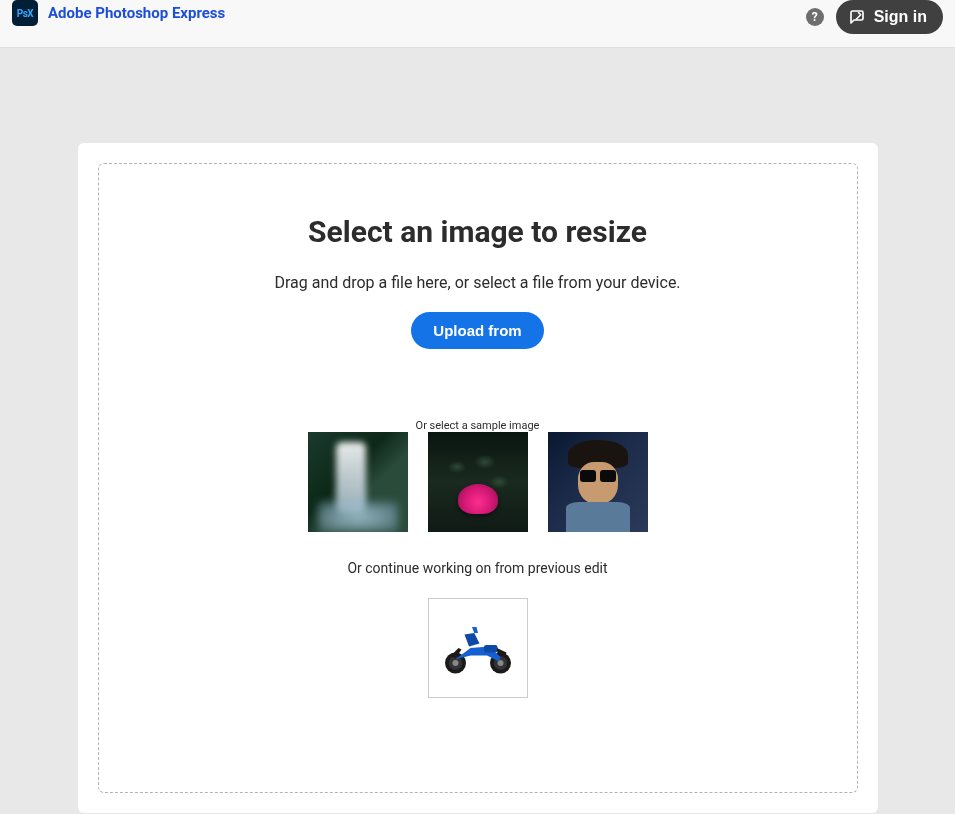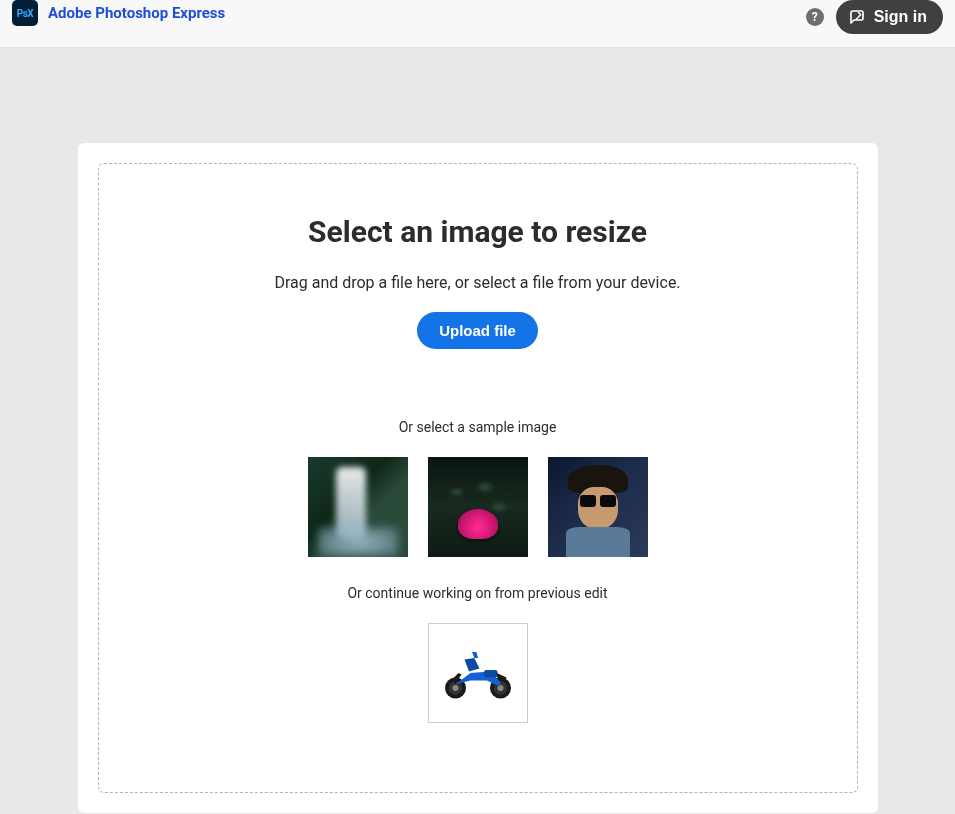--- a/index.html
+++ b/index.html
@@ -123,23 +123,22 @@
       color: #fff;
       border: none;
       border-radius: 20px;
       padding: 10px 22px;
       font-size: 15px;
       font-weight: 700;
       cursor: pointer;
       margin-bottom: 70px;
     }
     .section-label {
-      font-size: 14px;
+      font-size: 11px;
       color: #2c2c2c;
-      margin-bottom: 22px;
     }
     .samples {
       display: flex;
       gap: 20px;
       margin-bottom: 28px;
     }
     .sample-thumb {
       width: 100px;
       height: 100px;
       cursor: pointer;
@@ -291,21 +290,21 @@
       <span>Sign in</span>
     </button>
   </div>
 </div>
 
 <div class="main-area">
   <div class="card">
     <div class="dropzone">
       <h1 class="main-title">Select an image to resize</h1>
       <p class="subtitle">Drag and drop a file here, or select a file from your device.</p>
-      <button class="upload-btn">Upload file</button>
+      <button class="upload-btn">Upload from</button>
 
       <p class="section-label">Or select a sample image</p>
 
       <div class="samples">
         <div class="sample-thumb waterfall"></div>
         <div class="sample-thumb lotus"></div>
         <div class="sample-thumb portrait">
           <div class="hat"></div>
           <div class="face"></div>
           <div class="glasses">

